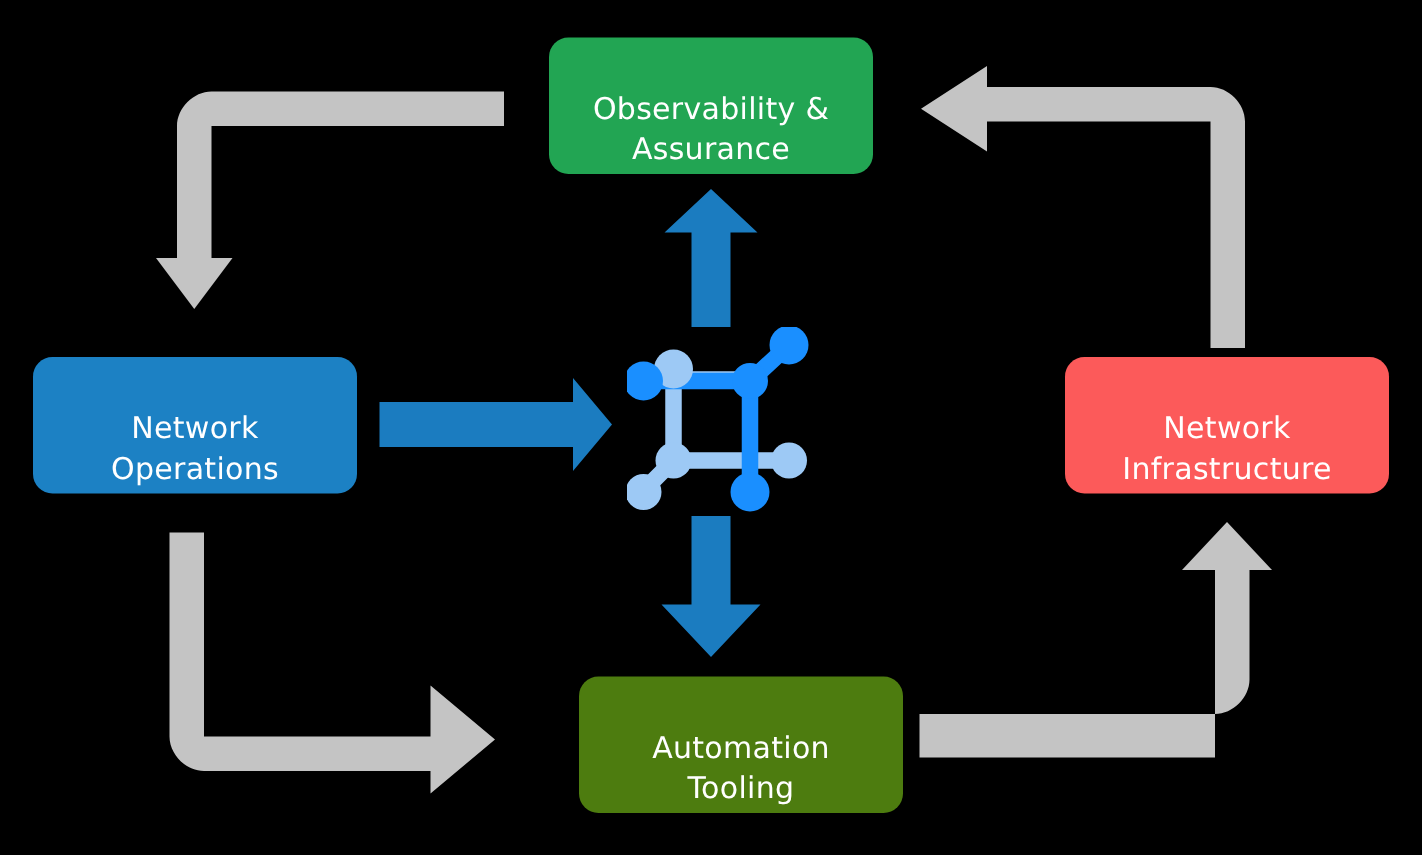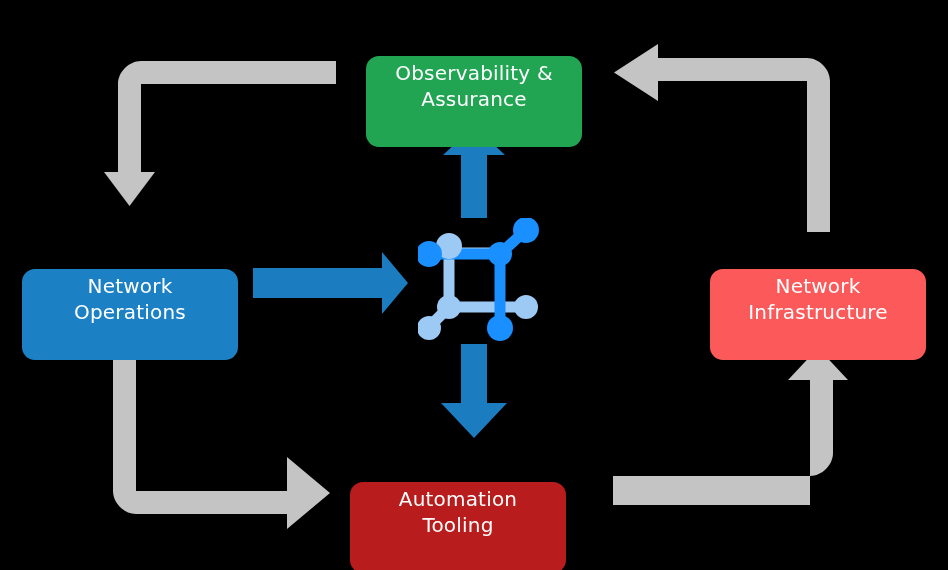--- a/index.html
+++ b/index.html
@@ -12,31 +12,30 @@
     width: 948px;
     height: 570px;
     background: #000000;
     overflow: hidden;
     font-family: "DejaVu Sans", "Liberation Sans", sans-serif;
   }
   .node-box {
     position: absolute;
     border-radius: 13px;
     display: flex;
-    align-items: flex-start;
+    align-items: flex-end;
     justify-content: center;
     text-align: center;
     color: #ffffff;
     font-size: 20px;
     line-height: 1.32;
     font-weight: 400;
     letter-spacing: 0.2px;
     box-sizing: border-box;
     padding: 4px 10px;
-    margin-top: 31px;
   }
   .node-label {
     display: block;
     white-space: pre-line;
   }
   .svg-layer {
     position: absolute;
     left: 0;
     top: 0;
     width: 948px;
@@ -142,18 +141,18 @@
   <div class="node-box" style="left:22px; top:238px; width:216px; height:91px; background:#1C81C4;">
     <span class="node-label">Network
 Operations</span>
   </div>
 
   <div class="node-box" style="left:710px; top:238px; width:216px; height:91px; background:#FC5A5A;">
     <span class="node-label">Network
 Infrastructure</span>
   </div>
 
-  <div class="node-box" style="left:350px; top:451px; width:216px; height:91px; background:#b91c1c;">
+  <div class="node-box" style="left:386px; top:451px; width:216px; height:91px; background:#4d7c0f;">
     <span class="node-label">Automation
 Tooling</span>
   </div>
 
 </div>
 
 </body></html>

